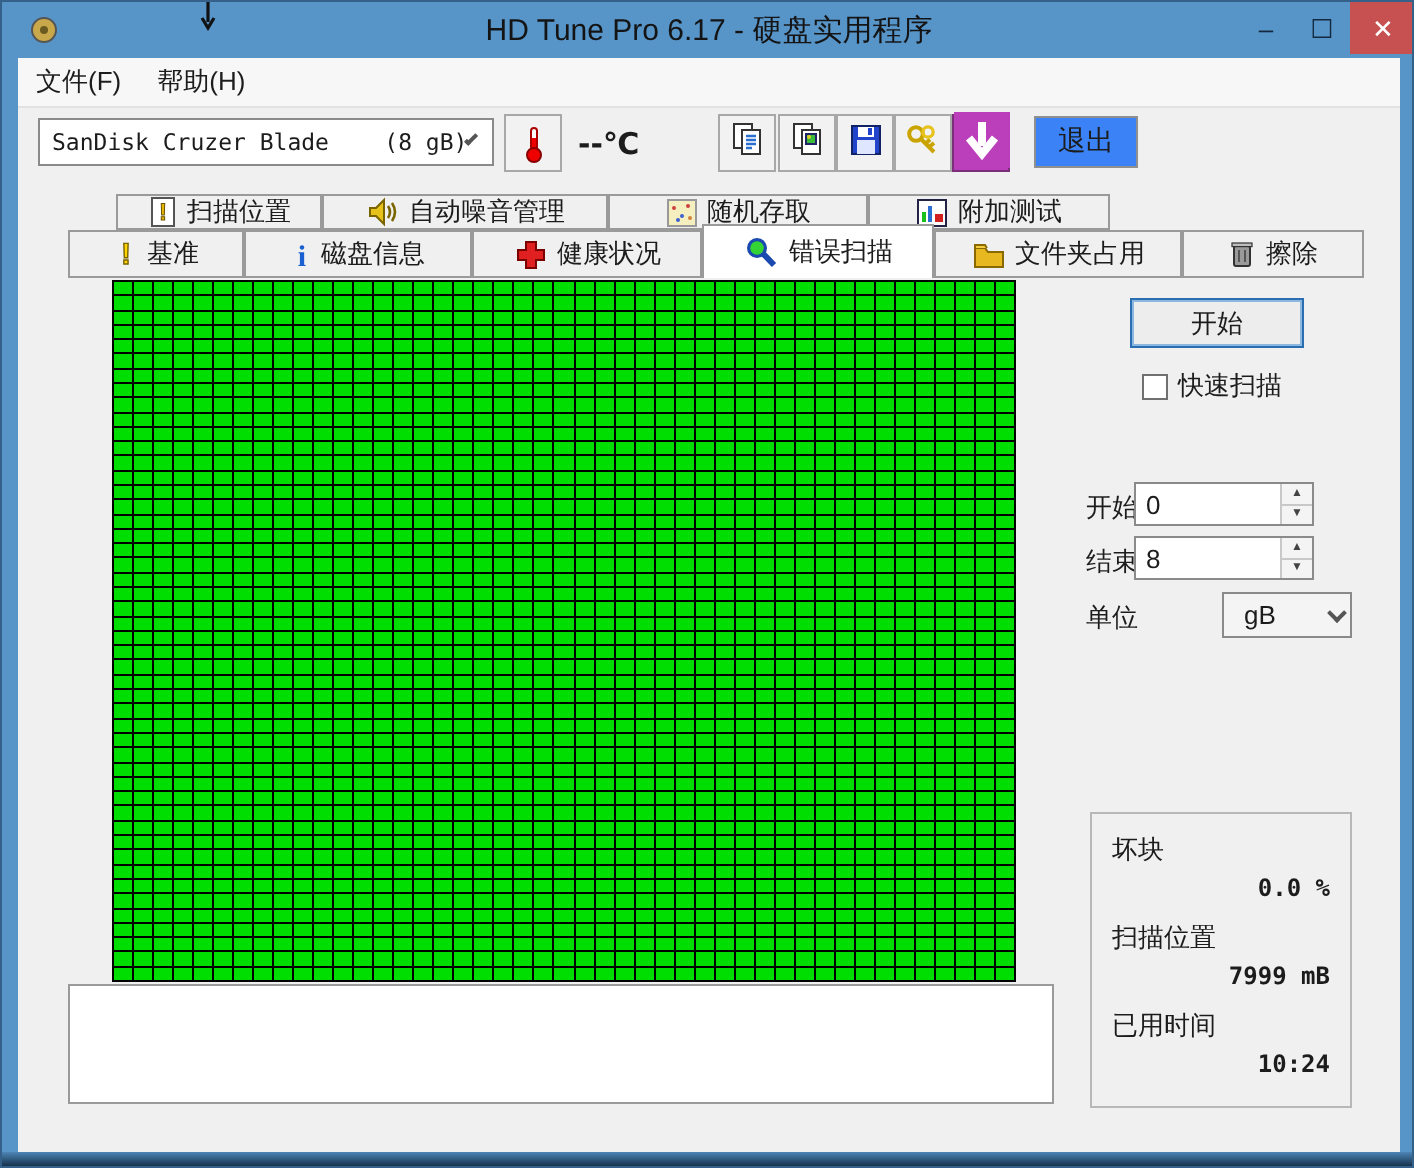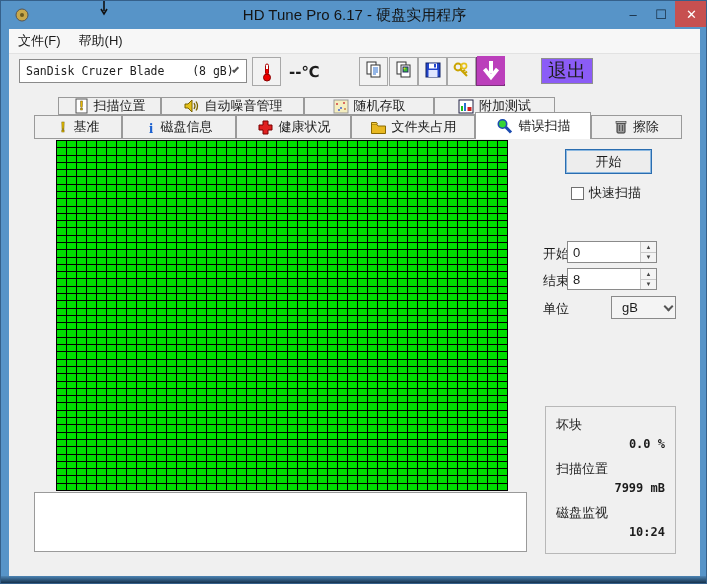--- a/index.html
+++ b/index.html
@@ -34,22 +34,22 @@
            border:1px solid #8a8a8a; display:flex; align-items:center;
            font-family:"DejaVu Sans Mono", monospace; font-size:11.5px; padding:0 6px; }
   .combo .val { flex:1; white-space:pre; }
   .chev { width:7px; height:7px; border-right:2px solid #555; border-bottom:2px solid #555;
           transform:rotate(45deg); margin:-3px 3px 0 0; }
   .tool-btn { position:absolute; top:2px; height:29px; background:#f2f2f2;
               border:1px solid #a8a8a8; display:flex; align-items:center; justify-content:center; }
   .temp-label { position:absolute; left:280px; top:8px; font-weight:bold; font-size:15px;
                 font-family:"DejaVu Sans", sans-serif; }
   .icon-btn { width:29px; }
-  .exit-btn { position:absolute; left:532px; top:3px; width:52px; height:26px; background:#8b5cf6;
-              border:1px solid #8f8f8f; font-size:19px; display:flex; align-items:center; justify-content:center; }
+  .exit-btn { position:absolute; left:508px; top:3px; width:52px; height:26px; background:#3b82f6;
+              border:1px solid #8f8f8f; font-size:14px; display:flex; align-items:center; justify-content:center; }
   .dl-btn { border:1px solid #7b2f7b; }
 
   
   .tabrow { position:absolute; display:flex; }
   .tabrow1 { left:49px; top:68px; height:18px; }
   .tabrow2 { left:25px; top:86px; height:24px; }
   .tab { display:flex; align-items:center; justify-content:center; gap:5px;
          background:#f0f0f0; border:1px solid #9a9a9a; border-bottom:1px solid #9a9a9a;
          font-size:13px; height:100%; }
   .tab .ticon { display:flex; align-items:center; }
@@ -243,37 +243,37 @@
           <span>磁盘信息</span>
         </div>
         <div class="tab" style="width: 115px;">
           <span class="ticon">
             <svg width="17" height="17" viewBox="0 0 17 17">
               <path d="M6 2 h5 v4 h4 v5 h-4 v4 h-5 v-4 h-4 v-5 h4 z" fill="#e02020" stroke="#7a0000" stroke-width="1"></path>
             </svg>
           </span>
           <span>健康状况</span>
         </div>
+        <div class="tab active" style="width: 116px;">
+          <span class="ticon">
+            <svg width="18" height="17" viewBox="0 0 18 17">
+              <circle cx="6.5" cy="6" r="4.2" fill="#35d435" stroke="#1a4ab0" stroke-width="1.6"></circle>
+              <path d="M9.7 9 L15 14.5" stroke="#1a4ab0" stroke-width="3"></path>
+            </svg>
+          </span>
+          <span>错误扫描</span>
+        </div>
         <div class="tab" style="width: 124px;">
           <span class="ticon">
             <svg width="17" height="15" viewBox="0 0 17 15">
               <path d="M1.5 4 h5 l1.5 2 h7.5 v7.5 h-14 z" fill="#e8b820" stroke="#8a6a00"></path>
               <path d="M1.5 4 v-1.5 h5 l1 1.5" fill="#f4cc40" stroke="#8a6a00"></path>
             </svg>
           </span>
           <span>文件夹占用</span>
-        </div>
-        <div class="tab active" style="width: 116px;">
-          <span class="ticon">
-            <svg width="18" height="17" viewBox="0 0 18 17">
-              <circle cx="6.5" cy="6" r="4.2" fill="#35d435" stroke="#1a4ab0" stroke-width="1.6"></circle>
-              <path d="M9.7 9 L15 14.5" stroke="#1a4ab0" stroke-width="3"></path>
-            </svg>
-          </span>
-          <span>错误扫描</span>
         </div>
         <div class="tab" style="width: 91px;">
           <span class="ticon">
             <svg width="14" height="16" viewBox="0 0 14 16">
               <rect x="3" y="4" width="8" height="10" rx="1" fill="#9a9a9a" stroke="#333"></rect>
               <rect x="2" y="2.5" width="10" height="1.8" fill="#bdbdbd" stroke="#333" stroke-width="0.6"></rect>
               <path d="M5.5 6 v6 M8.5 6 v6" stroke="#555"></path>
             </svg>
           </span>
           <span>擦除</span>
@@ -2481,21 +2481,21 @@
     <div class="groupbox stats-box" id="stats-box">
         <div class="stat-item">
           <span class="lbl">坏块</span>
           <span class="val">0.0 %</span>
         </div>
         <div class="stat-item">
           <span class="lbl">扫描位置</span>
           <span class="val">7999 mB</span>
         </div>
         <div class="stat-item">
-          <span class="lbl">磁盘监视</span>
+          <span class="lbl">已用时间</span>
           <span class="val">10:24</span>
         </div>
       </div>
 
   </div>
 
   <div class="bottom-edge"></div>
 </div>
 
 </body></html>

